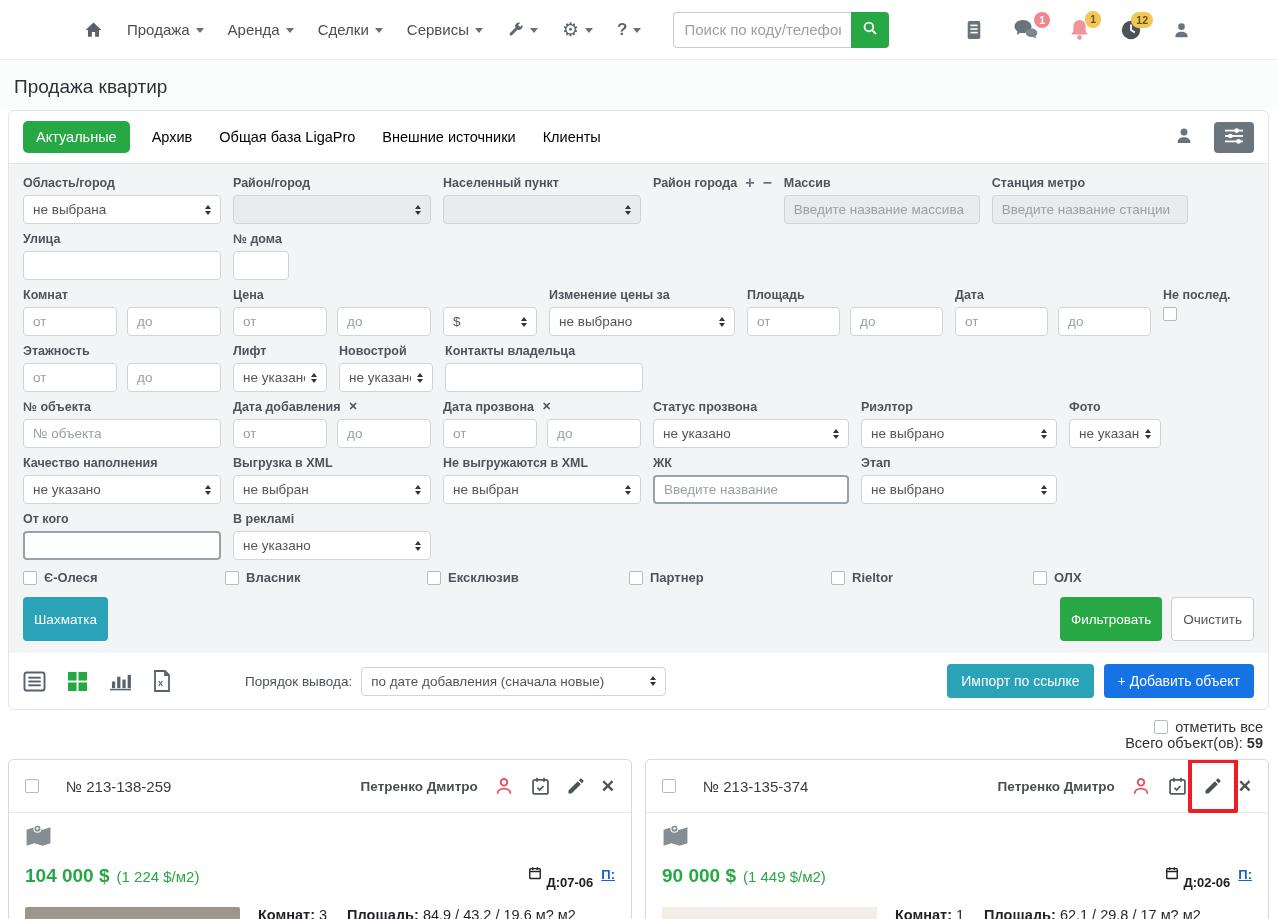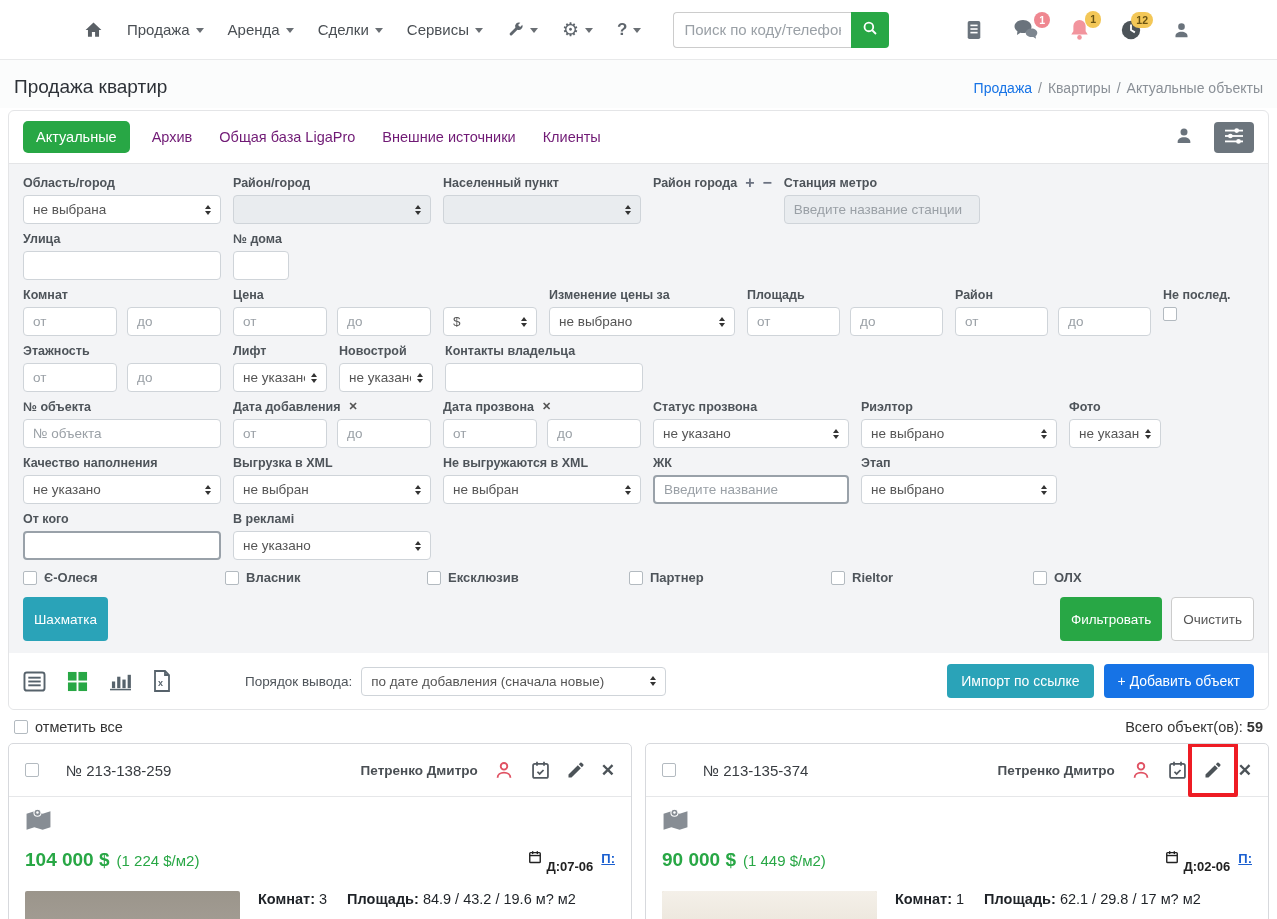--- a/index.html
+++ b/index.html
@@ -36,21 +36,21 @@
   .page-head { display:flex; justify-content:space-between; align-items:flex-start;
     padding:16px 14px 10px; background:#fbfcfc; }
   .page-title { font-size:19px; font-weight:normal; color:#2e3238; }
   .breadcrumb { font-size:14px; color:#8a9097; padding-top:4px; }
   .breadcrumb .lnk { color:#1673e6; cursor:pointer; }
   .breadcrumb .sep { margin:0 6px; }
 
   
   .panel { margin:2px 8px 0; background:#fff; border:1px solid #e4e5e7; border-radius:6px; }
   .tabs-row { display:flex; align-items:center; padding:10px 14px; }
-  .tab { font-size:14.5px; color:#701a75; margin-right:27px; cursor:pointer; white-space:nowrap; }
+  .tab { font-size:14.5px; color:#000000; margin-right:27px; cursor:pointer; white-space:nowrap; }
   .tab.active { background:#28a745; color:#fff; padding:8px 13px; border-radius:5px; margin-right:22px; }
   .tabs-right { margin-left:auto; display:flex; align-items:center; gap:20px; }
   .sliders-btn { width:40px; height:31px; background:#6c757d; border:none; border-radius:4px;
     display:flex; align-items:center; justify-content:center; cursor:pointer; }
 
   
   .filter-area { background:#f3f4f6; border-top:1px solid #e4e5e7; padding:11px 14px 12px;
     border-radius:0; }
   .frow { display:flex; gap:12px; margin-bottom:7px; align-items:flex-start; }
   .fgroup { display:flex; flex-direction:column; flex:none; }
@@ -96,21 +96,21 @@
   .toolbar { display:flex; align-items:center; padding:11px 14px; background:#fff;
     border-radius:0 0 6px 6px; }
   .view-icons { display:flex; align-items:center; gap:21px; }
   .vico { display:inline-flex; cursor:pointer; }
   .sort-group { display:flex; align-items:center; gap:9px; margin-left:74px; font-size:13.5px; color:#4e545a; }
   .sort-sel { width:305px; }
   .toolbar-right { margin-left:auto; display:flex; gap:10px; }
   .btn.h34 { height:34px; font-size:14px; padding:14px 14px; }
 
   
-  .results-row { display:flex; align-items:flex-end; padding:9px 14px 8px; }
+  .results-row { display:flex; align-items:flex-end; padding:9px 14px 8px;flex-direction:column; }
   .select-all { display:flex; align-items:center; gap:7px; font-size:14.5px; color:#333; }
   .total { margin-left:auto; font-size:14.5px; color:#333; }
   .total b { font-weight:bold; }
 
   
   .cards { display:flex; gap:13px; padding:0 8px; }
   .card { flex:1; background:#fff; border:1px solid #d7d9dd; border-radius:5px; overflow:hidden; }
   .card-header { display:flex; align-items:center; padding:15px 16px; border-bottom:1px solid #e6e7e9;
     position:relative; }
   .card-num { margin-left:27px; font-size:15px; color:#383c41; }
@@ -234,23 +234,20 @@
     <span class="tico">
       <svg width="19" height="20" viewBox="0 0 24 24">
           <path d="M12 12a4.2 4.2 0 1 0 0-8.4A4.2 4.2 0 0 0 12 12zm0 2.2c-4.4 0-7.6 2.3-7.6 5.3V21h15.2v-1.5c0-3-3.2-5.3-7.6-5.3z" fill="#6a737c"></path>
         </svg>
     </span>
   </span>
 </div>
 
 <div class="page-head">
   <div class="page-title">Продажа квартир</div>
-  <div class="breadcrumb">
-    <span class="lnk">Продажа</span><span class="sep">/</span><span>Квартиры</span><span class="sep">/</span><span>Актуальные объекты</span>
-  </div>
 </div>
 
 <div class="panel">
 
   <div class="tabs-row">
     <span class="tab active">Актуальные</span>
     <span class="tab">Архив</span>
     <span class="tab">Общая база LigaPro</span>
     <span class="tab">Внешние источники</span>
     <span class="tab">Клиенты</span>
@@ -311,20 +308,24 @@
         </div>
       </div>
       <div class="fgroup">
         <span class="flabel">
           <span>Район города</span>
           <span class="pm">+</span>
           <span class="pm">−</span>
         </span>
       </div>
       <div class="fgroup">
+        <span class="flabel">Массив</span>
+        <input class="ctrl w196 disabled" placeholder="Введите название массива" style="">
+      </div>
+      <div class="fgroup">
         <span class="flabel">Станция метро</span>
         <input class="ctrl w196 disabled" placeholder="Введите название станции" style="">
       </div>
     </div>
 
     <div class="frow">
       <div class="fgroup">
         <span class="flabel">Улица</span>
         <input class="ctrl w198" style="">
       </div>
@@ -370,21 +371,21 @@
         </div>
       </div>
       <div class="fgroup">
         <span class="flabel">Площадь</span>
         <div class="pair">
           <input class="ctrl w93" placeholder="от" style="">
           <input class="ctrl w93" placeholder="до" style="">
         </div>
       </div>
       <div class="fgroup">
-        <span class="flabel">Район</span>
+        <span class="flabel">Дата</span>
         <div class="pair">
           <input class="ctrl w93" placeholder="от" style="">
           <input class="ctrl w93" placeholder="до" style="">
         </div>
       </div>
       <div class="fgroup">
         <span class="flabel">Не послед.</span>
         <span class="cb"></span>
       </div>
     </div>

